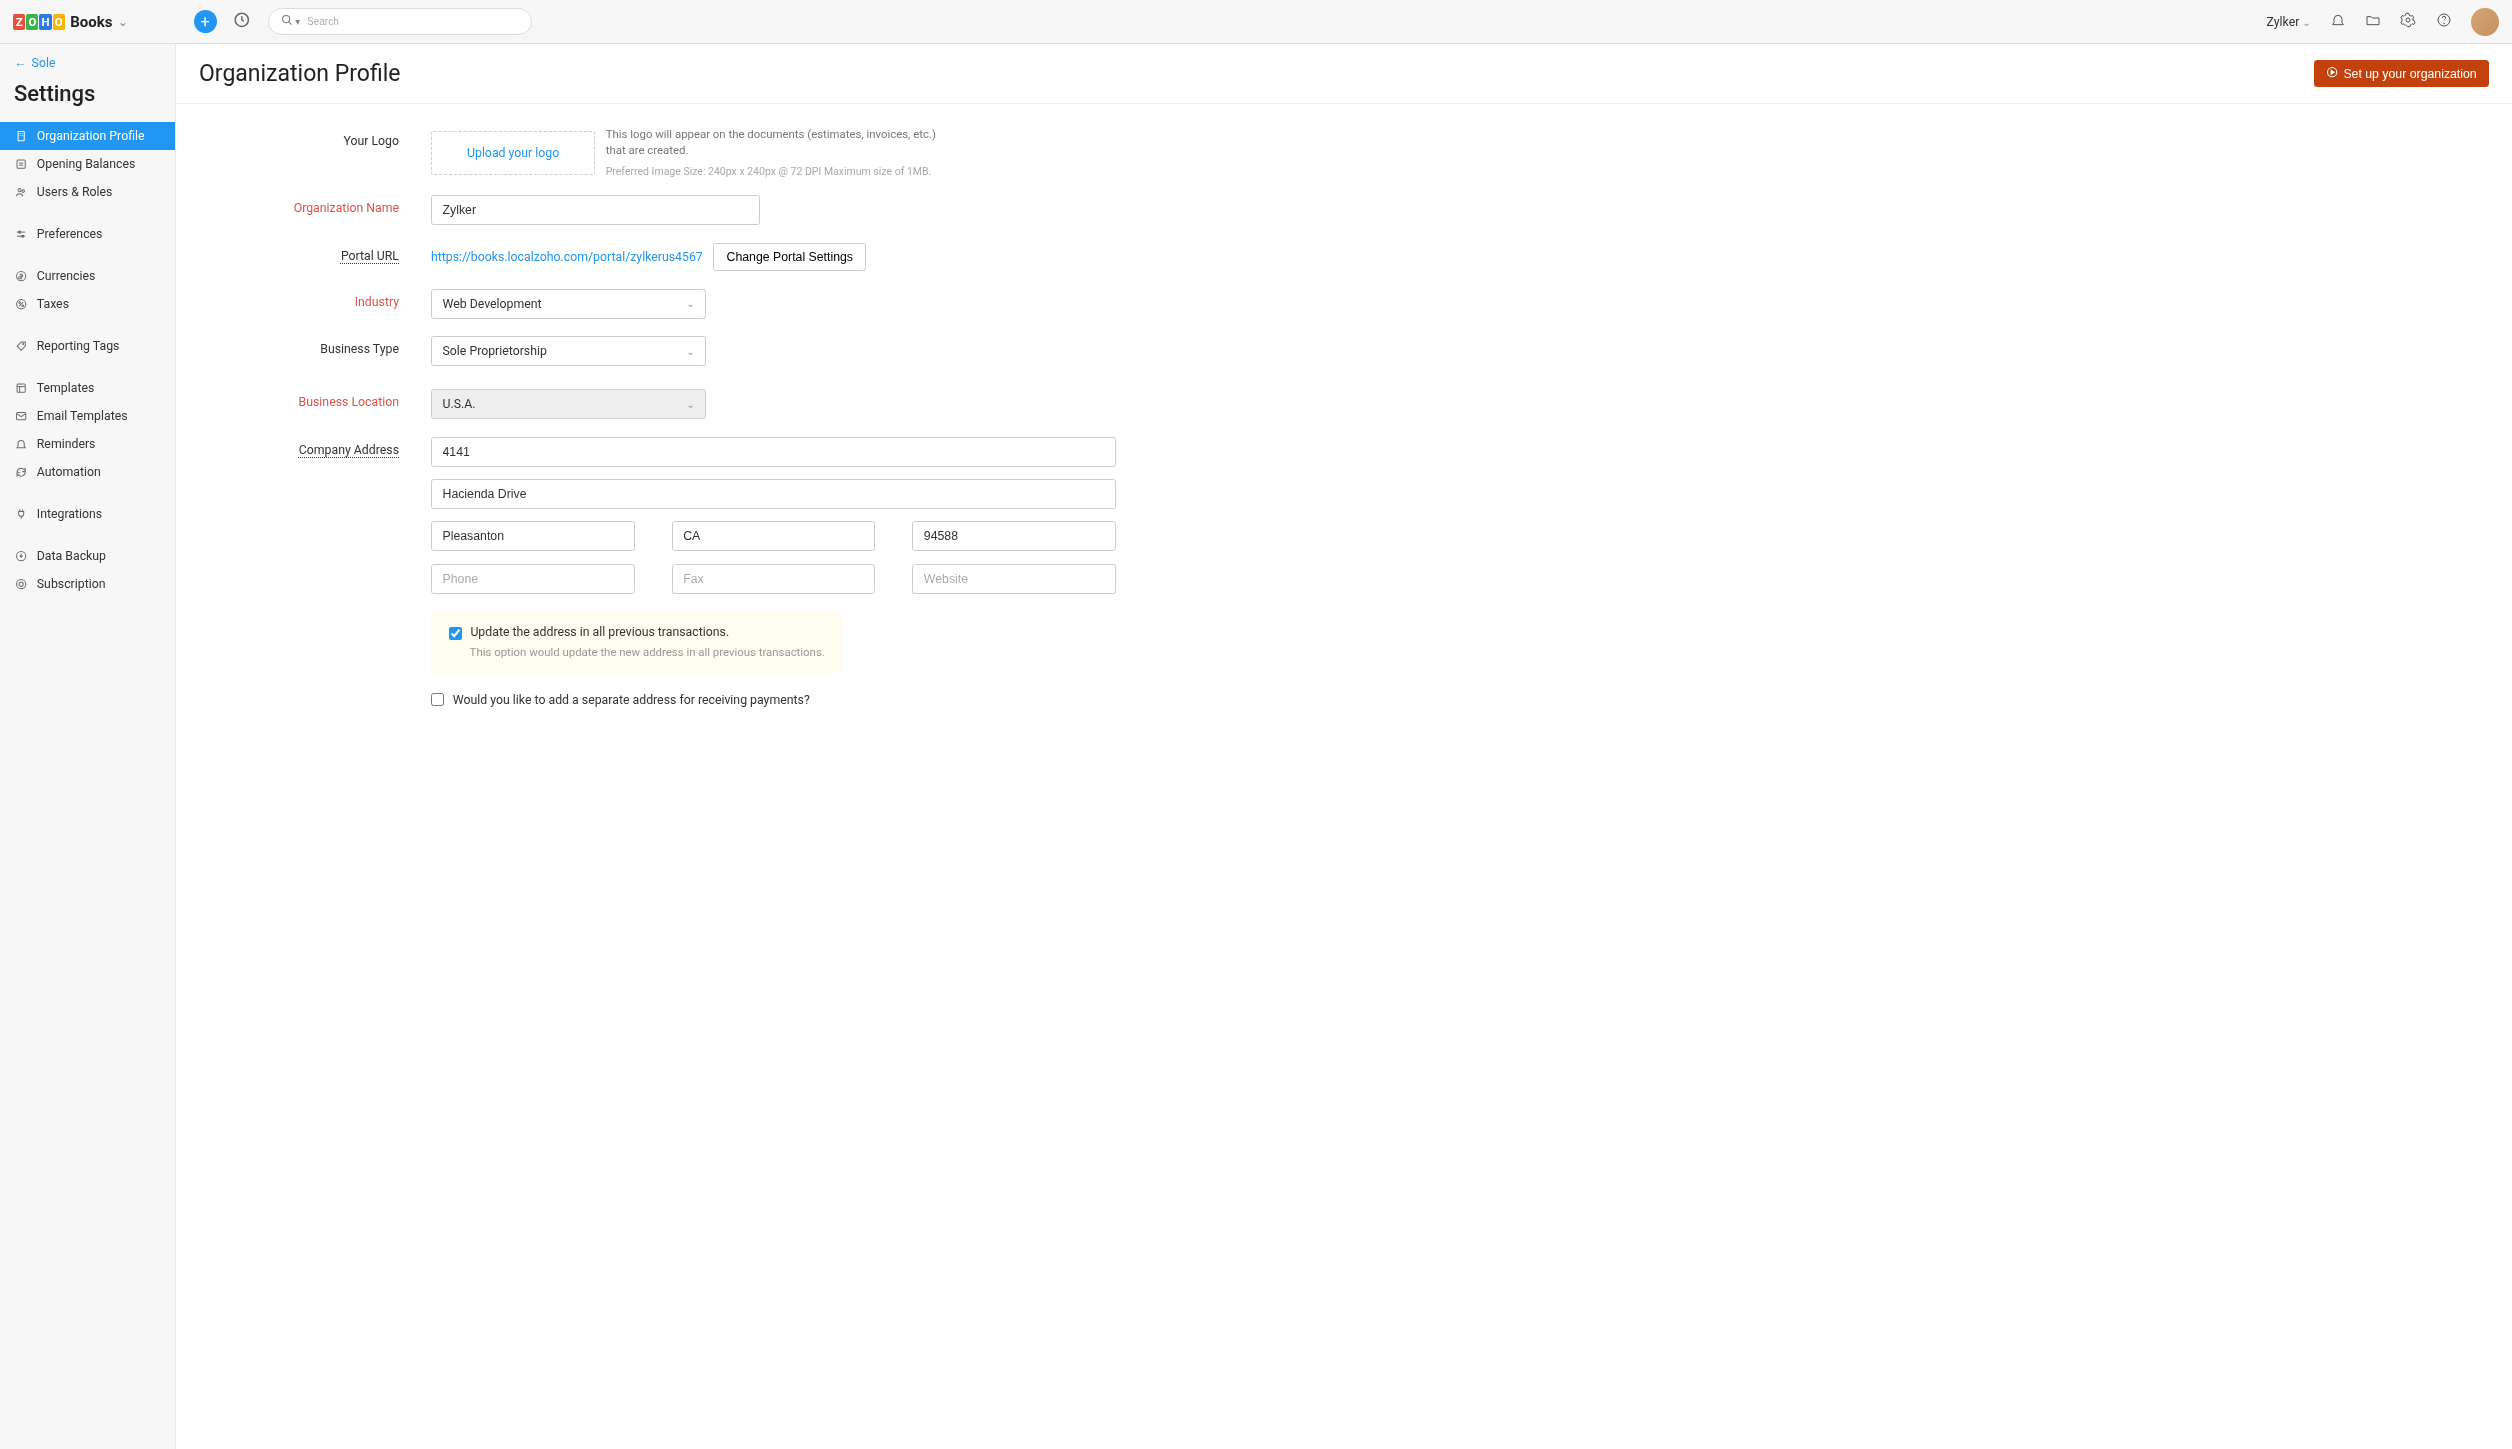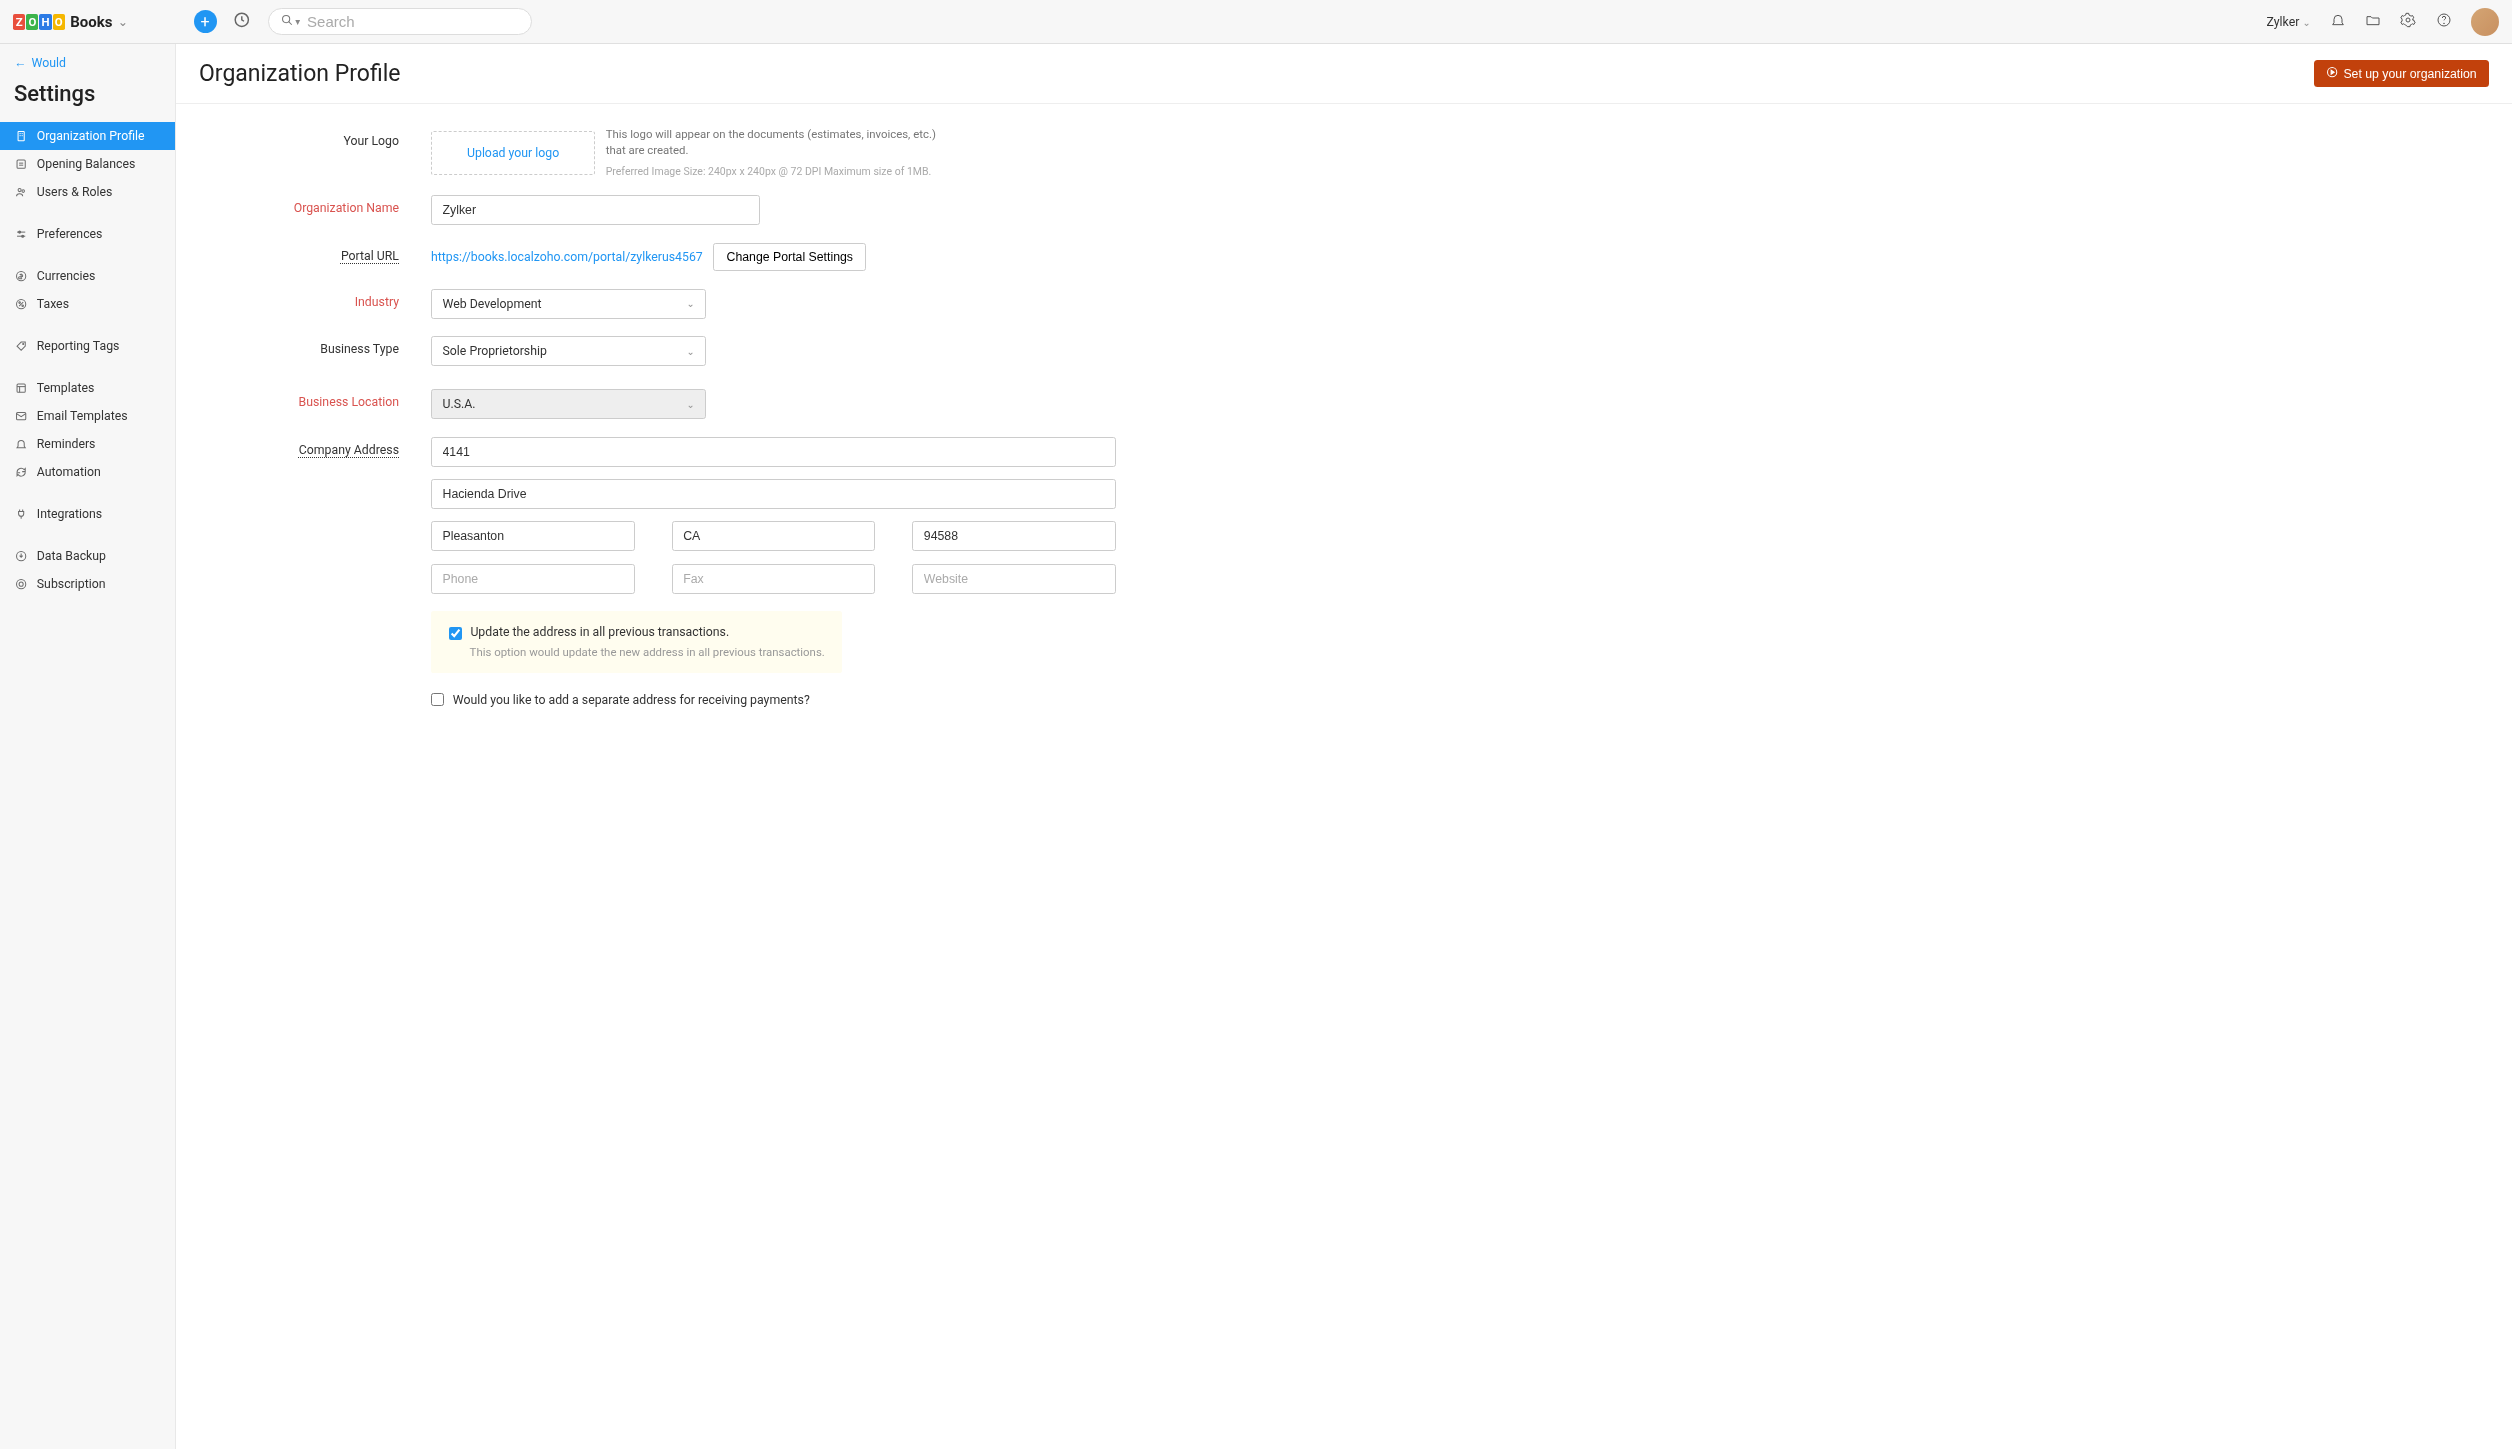--- a/index.html
+++ b/index.html
@@ -8,21 +8,21 @@
 .topbar { height: 44px; background: #f7f7f7; border-bottom: 0.9px solid #e0e0e0; display: flex; align-items: center; padding: 0 13px; }
 .logo-section { width: 163px; display: flex; align-items: center; }
 .logo-z { display: inline-flex; }
 .logo-z span { display: inline-block; width: 12.3px; height: 16px; font-weight: bold; font-size: 11.4px; text-align: center; line-height: 16px; color: #fff; border-radius: 1.8px; margin-right: 0.9px; }
 .logo-books { font-weight: 700; font-size: 15px; margin-left: 4.4px; color: #222; }
 .logo-caret { margin-left: 5.3px; color: #888; }
 .top-actions { display: flex; align-items: center; gap: 16px; margin-left: 17.6px; }
 .plus-btn { width: 23px; height: 23px; border-radius: 50%; background: #2196f3; color: #fff; display: flex; align-items: center; justify-content: center; font-size: 16px; cursor: pointer; }
 .history-icon { color: #666; font-size: 16px; cursor: pointer; }
 .search-box { display: flex; align-items: center; background: #fff; border: 0.9px solid #ddd; border-radius: 17.6px; padding: 4.4px 12.3px; width: 264px; margin-left: 17.6px; }
-.search-box input { border: none; outline: none; flex: 1; font-size: 15px; margin-left: 7px; }
+.search-box input { border: none; outline: none; flex: 1; font-size: 10px; margin-left: 7px; }
 .top-right { margin-left: auto; display: flex; align-items: center; gap: 19.3px; }
 .org-name { color: #333; font-size: 12.3px; cursor: pointer; }
 .top-icon { color: #555; font-size: 16px; cursor: pointer; }
 .avatar { width: 28px; height: 28px; border-radius: 50%; background: linear-gradient(135deg, #d4a574, #c89060); cursor: pointer; }
 
 .layout { display: flex; height: calc(100vh - 44px); }
 .sidebar { width: 176px; background: #f7f7f7; border-right: 0.9px solid #e8e8e8; padding-top: 12.3px; overflow-y: auto; }
 .back-link { color: #2196f3; font-size: 12.3px; padding: 0 14px 8.8px; display: flex; align-items: center; gap: 5.3px; cursor: pointer; }
 .settings-title { font-size: 22px; font-weight: 500; padding: 1.8px 14px 16px; color: #222; }
 .nav-group { margin-bottom: 14px; }
@@ -123,21 +123,21 @@
           <circle cx="12" cy="17" r=".5" fill="currentColor"></circle>
         </svg></span>
     <div class="avatar"></div>
   </div>
 </div>
 
 <div class="layout">
   <div class="sidebar">
     <div class="back-link">
       <span>←</span>
-      <span>Would</span>
+      <span>Sole</span>
     </div>
     <div class="settings-title">Settings</div>
     <div id="nav-container">
         <div class="nav-group">
           <div class="nav-item active">
             <span class="nav-icon">
               <svg width="12.3" height="12.3" viewBox="0 0 24 24" fill="currentColor">
                 <rect x="6" y="3" width="12" height="18" rx="1" fill="none" stroke="currentColor" stroke-width="2"></rect>
                 <rect x="9" y="6" width="2" height="2"></rect>
                 <rect x="13" y="6" width="2" height="2"></rect>

